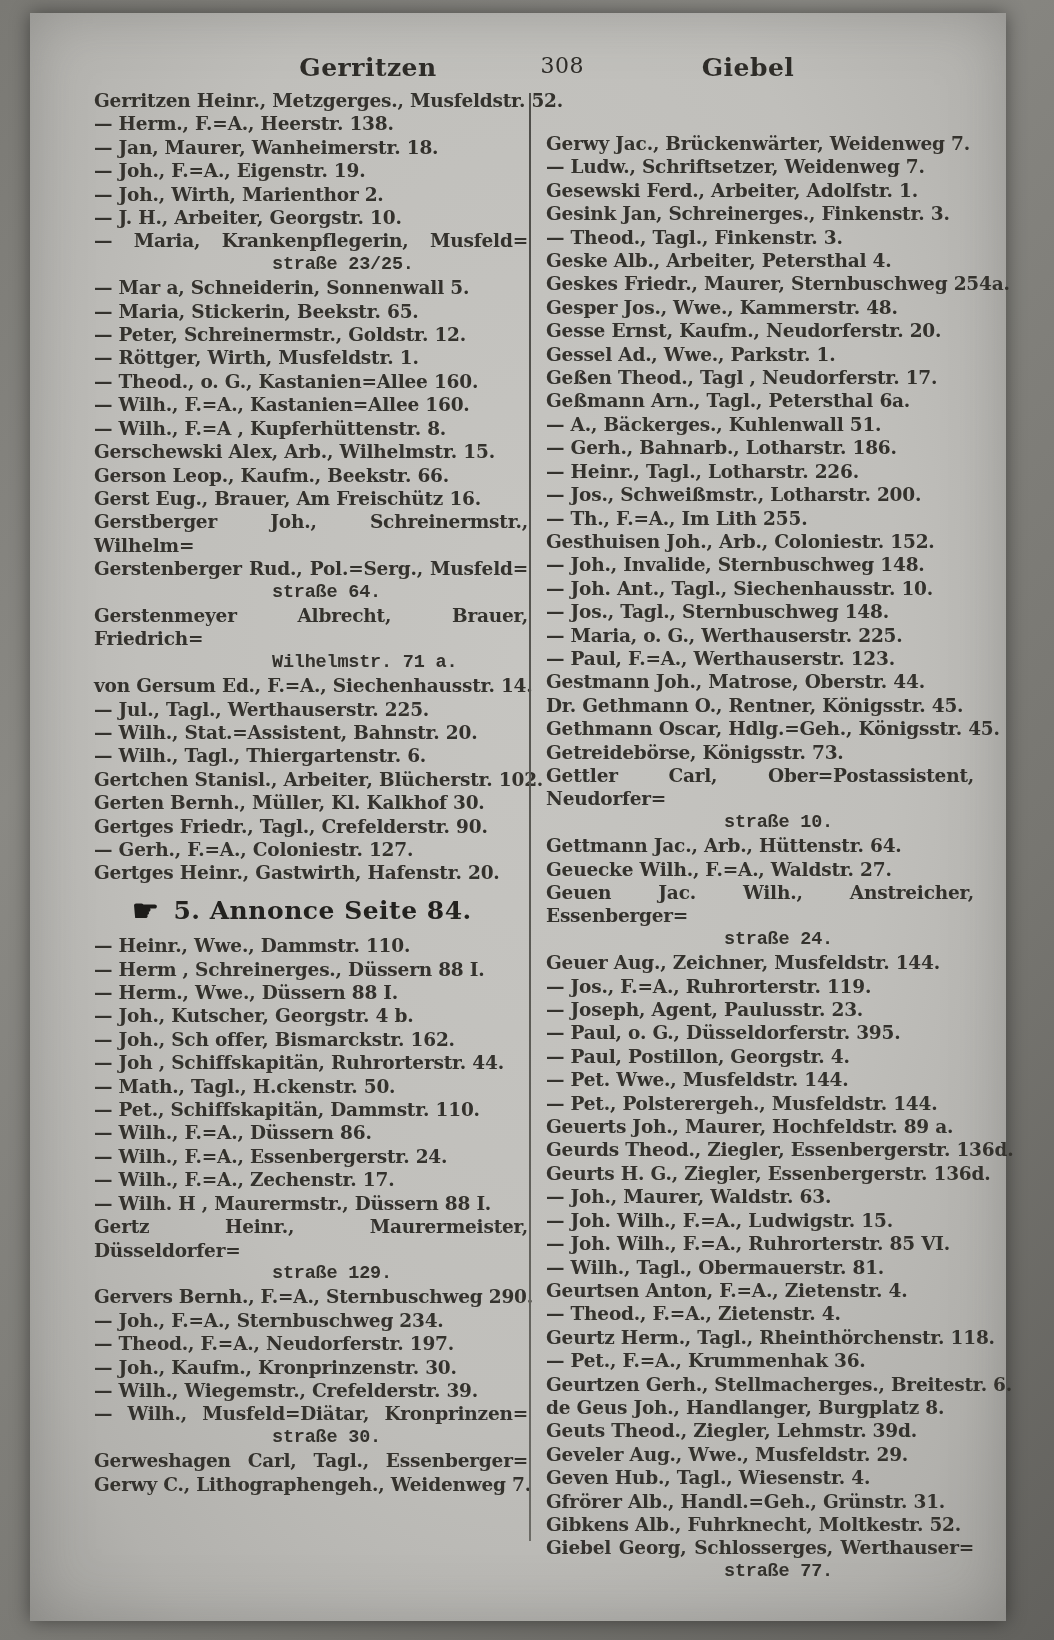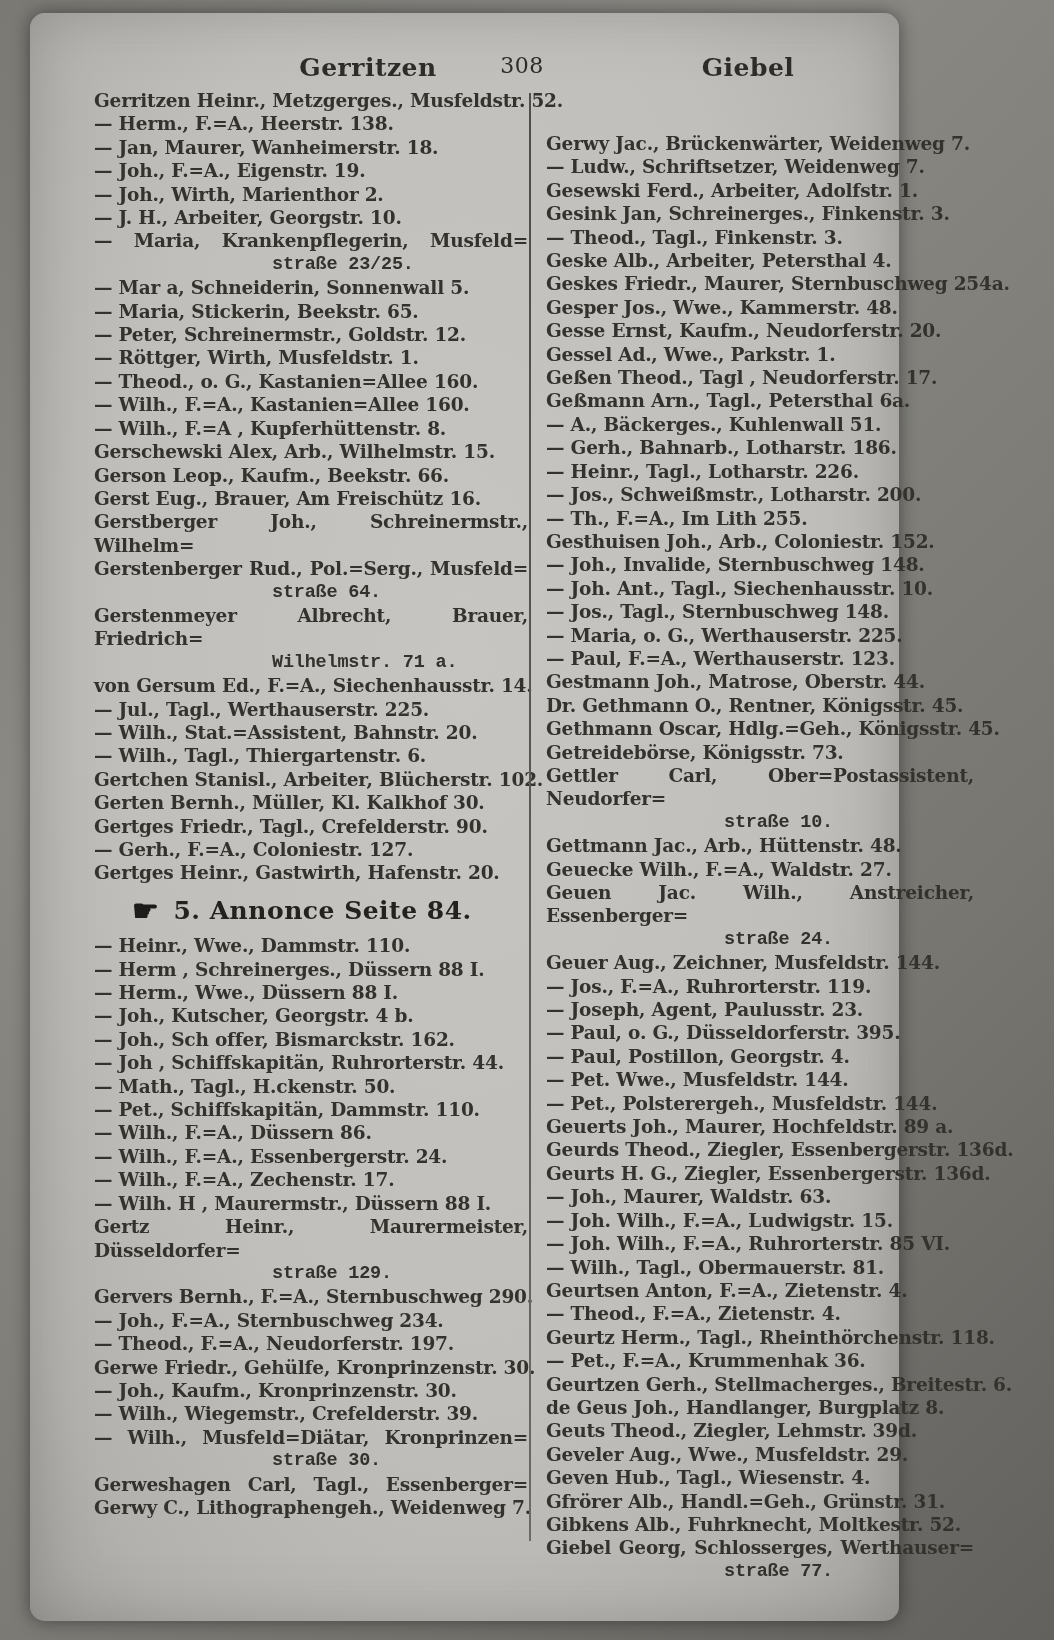--- a/index.html
+++ b/index.html
@@ -1,25 +1,25 @@
 <!DOCTYPE html>
 <html><head>
 <meta charset="utf-8">
 <style>
   html,body{margin:0;padding:0;width:1054px;height:1640px;overflow:hidden;
     background:#6e6d68;font-family:"DejaVu Serif","Liberation Serif",serif;}
   .scan-frame{position:absolute;left:0;top:0;width:1054px;height:1640px;
     background:linear-gradient(135deg,#7a7974 0%,#8a8984 30%,#777671 70%,#62615d 100%);}
-  .paper{position:absolute;left:30px;top:13px;width:869px;height:1608px;
+  .paper{position:absolute;left:30px;top:13px;width:976px;height:1608px;
     background:radial-gradient(ellipse at 50% 40%, #c6c5c1 0%, #c0bfbb 55%, #b2b1ad 85%, #a3a29e 100%);
-    box-shadow:0 0 18px rgba(0,0,0,.45), inset 0 0 60px rgba(90,89,85,.35);border-radius:15px;}
+    box-shadow:0 0 18px rgba(0,0,0,.45), inset 0 0 60px rgba(90,89,85,.35);}
   .header{position:absolute;left:0;top:40px;width:100%;height:34px;color:#2e2c28;}
   .header span{position:absolute;font-weight:bold;letter-spacing:.5px;}
   .hdr-left{left:238px;width:200px;text-align:center;font-size:25px;}
-  .hdr-page{left:442px;width:100px;text-align:center;font-size:22px;font-weight:normal !important;}
+  .hdr-page{left:454px;width:100px;text-align:right;font-size:22px;font-weight:normal !important;}
   .hdr-right{left:618px;width:200px;text-align:center;font-size:25px;}
   .columns{position:absolute;left:0;top:76px;width:996px;}
   .col{position:absolute;top:0;color:#34322d;font-size:18.5px;line-height:23.4px;
     font-weight:bold;letter-spacing:-.2px;}
   .col-left{left:64px;width:434px;}
   .col-right{left:516px;width:428px;margin-top:43px;}
   .divider{position:absolute;left:499px;top:4px;width:2px;height:1448px;
     background:linear-gradient(#4e4d49,#5b5a55 60%,#6b6a65);}
   .entry .first{white-space:nowrap;}
   .entry .first.just{white-space:normal;text-align:justify;text-align-last:justify;}
@@ -176,23 +176,20 @@
           <div class="entry">
             <div class="first">Gervers Bernh., F.=A., Sternbuschweg 290.</div>
           </div>
           <div class="entry">
             <div class="first">— Joh., F.=A., Sternbuschweg 234.</div>
           </div>
           <div class="entry">
             <div class="first">— Theod., F.=A., Neudorferstr. 197.</div>
           </div>
           <div class="entry">
-            <div class="first">Gerwe Friedr., Gehülfe, Kronprinzenstr. 30.</div>
-          </div>
-          <div class="entry">
             <div class="first">— Joh., Kaufm., Kronprinzenstr. 30.</div>
           </div>
           <div class="entry">
             <div class="first">— Wilh., Wiegemstr., Crefelderstr. 39.</div>
           </div>
           <div class="entry">
             <div class="first just">— Wilh., Musfeld=Diätar, Kronprinzen=</div>
             <div class="cont">straße 30.</div>
           </div>
           <div class="entry">
@@ -283,21 +280,21 @@
             <div class="first">Gethmann Oscar, Hdlg.=Geh., Königsstr. 45.</div>
           </div>
           <div class="entry">
             <div class="first">Getreidebörse, Königsstr. 73.</div>
           </div>
           <div class="entry">
             <div class="first just">Gettler Carl, Ober=Postassistent, Neudorfer=</div>
             <div class="cont">straße 10.</div>
           </div>
           <div class="entry">
-            <div class="first">Gettmann Jac., Arb., Hüttenstr. 48.</div>
+            <div class="first">Gettmann Jac., Arb., Hüttenstr. 64.</div>
           </div>
           <div class="entry">
             <div class="first">Geuecke Wilh., F.=A., Waldstr. 27.</div>
           </div>
           <div class="entry">
             <div class="first just">Geuen Jac. Wilh., Anstreicher, Essenberger=</div>
             <div class="cont">straße 24.</div>
           </div>
           <div class="entry">
             <div class="first">Geuer Aug., Zeichner, Musfeldstr. 144.</div>

